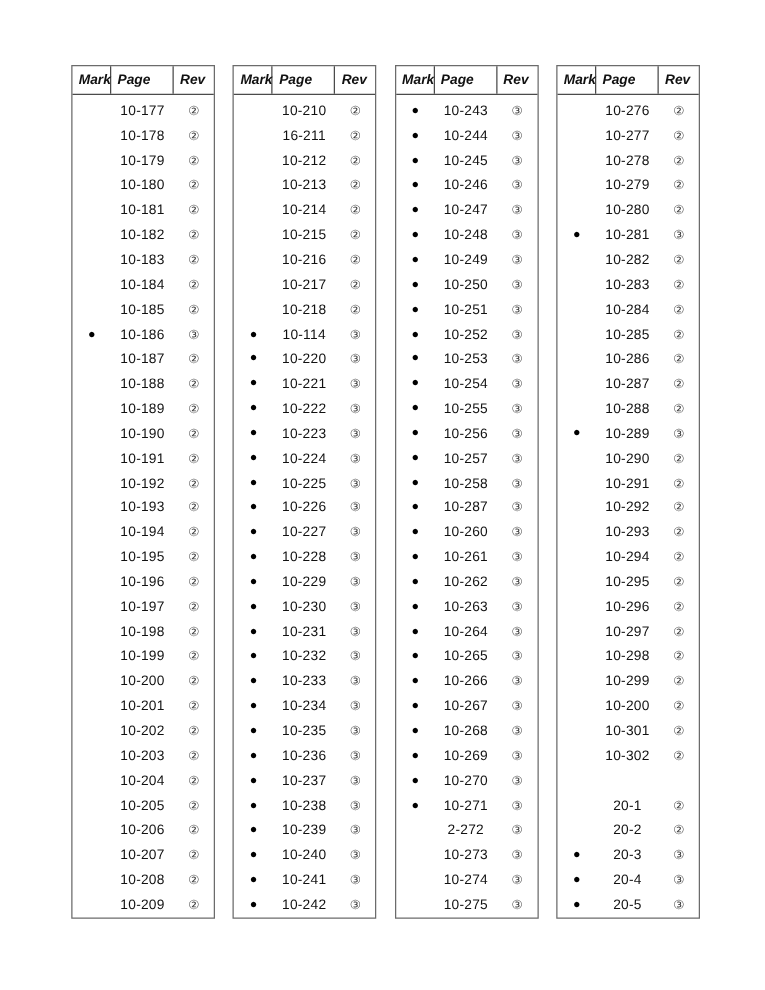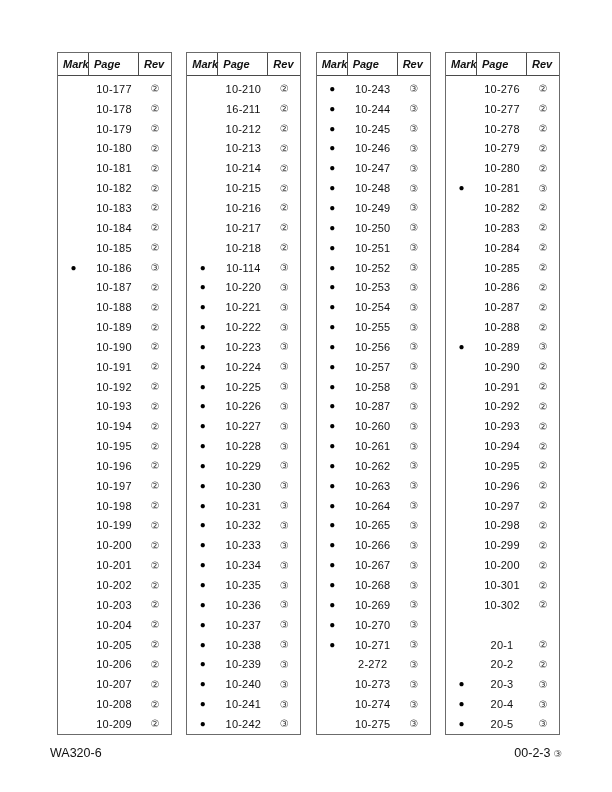--- a/index.html
+++ b/index.html
@@ -1011,20 +1011,14 @@
     <span class="c-mark">
               <span class="bullet">●</span>
             </span>
     <span class="c-page">20-5</span>
     <span class="c-rev rev-sym">③</span>
   </div>
         </div>
     </section>
   </div>
 
-  <div class="footer">
-    <span>WA320-6</span>
-    <span>
-      <span>00-2-3</span><span class="rev-small">③</span>
-    </span>
-  </div>
 
 </div>
 
 </body></html>

